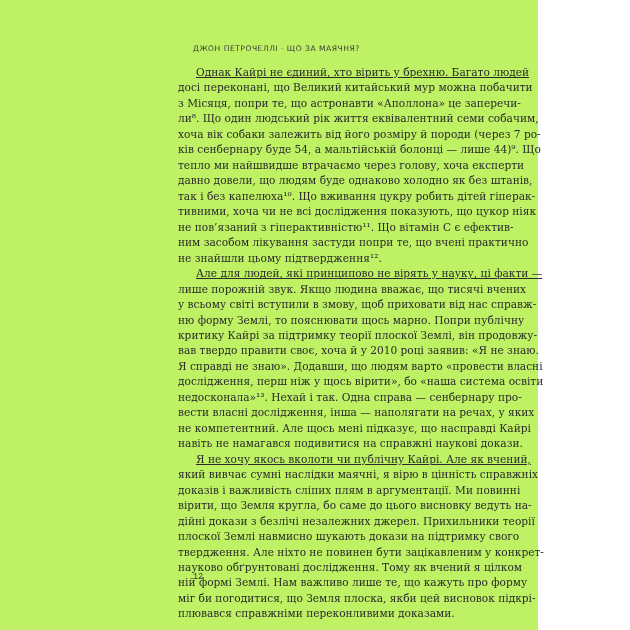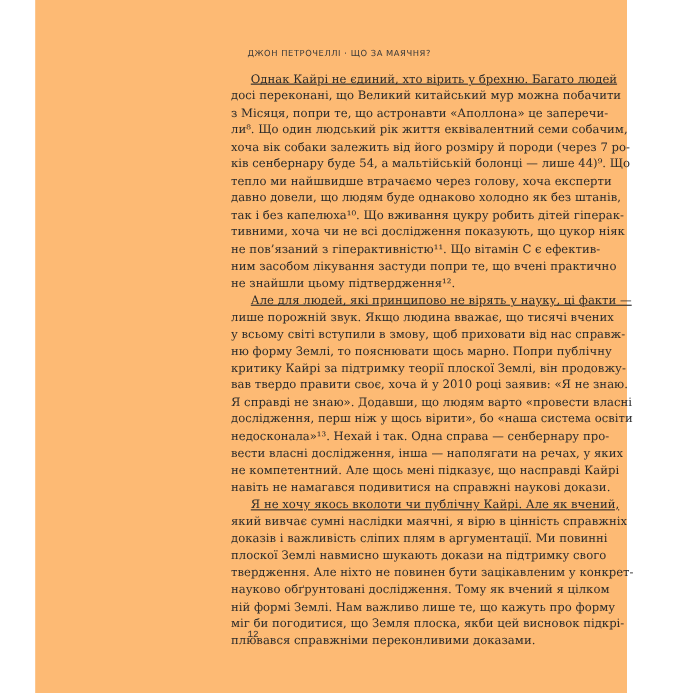--- a/index.html
+++ b/index.html
@@ -1,17 +1,17 @@
 <!DOCTYPE html>
 <html><head>
 <meta charset="utf-8">
 <style>
   html, body { margin: 0; padding: 0; background: #ffffff; }
   body { width: 630px; height: 630px; position: relative; overflow: hidden; }
-  .page { position: absolute; left: 0; top: 0; width: 538px; height: 630px; background: #fdba74; margin-left: 32px; }
+  .page { position: absolute; left: 0; top: 0; width: 538px; height: 630px; background: #bef264; }
   .running-head {
     position: absolute; left: 193px; top: 44px;
     font-family: "DejaVu Sans", sans-serif;
     font-size: 7.6px; letter-spacing: 0.5px;
     color: #3a3a3a; white-space: nowrap;
     font-variant: small-caps; text-transform: uppercase;
   }
   .body-text {
     position: absolute; left: 178px; top: 65px; width: 296px;
     font-family: "DejaVu Serif", serif;
@@ -62,20 +62,22 @@
       <span class="line">недосконала»¹³. Нехай і так. Одна справа — сенбернару про-</span>
       <span class="line">вести власні дослідження, інша — наполягати на речах, у яких</span>
       <span class="line">не компетентний. Але щось мені підказує, що насправді Кайрі</span>
       <span class="line last">навіть не намагався подивитися на справжні наукові докази.</span>
     </div>
 
     <div>
       <span class="line indent">Я не хочу якось вколоти чи публічну Кайрі. Але як вчений,</span>
       <span class="line">який вивчає сумні наслідки маячні, я вірю в цінність справжніх</span>
       <span class="line">доказів і важливість сліпих плям в аргументації. Ми повинні</span>
+      <span class="line">вірити, що Земля кругла, бо саме до цього висновку ведуть на-</span>
+      <span class="line">дійні докази з безлічі незалежних джерел. Прихильники теорії</span>
       <span class="line">плоскої Землі навмисно шукають докази на підтримку свого</span>
       <span class="line">твердження. Але ніхто не повинен бути зацікавленим у конкрет-</span>
       <span class="line">науково обґрунтовані дослідження. Тому як вчений я цілком</span>
       <span class="line">ній формі Землі. Нам важливо лише те, що кажуть про форму</span>
       <span class="line">міг би погодитися, що Земля плоска, якби цей висновок підкрі-</span>
       <span class="line last">плювався справжніми переконливими доказами.</span>
     </div>
   </div>
 
   <div class="page-number">12</div>

